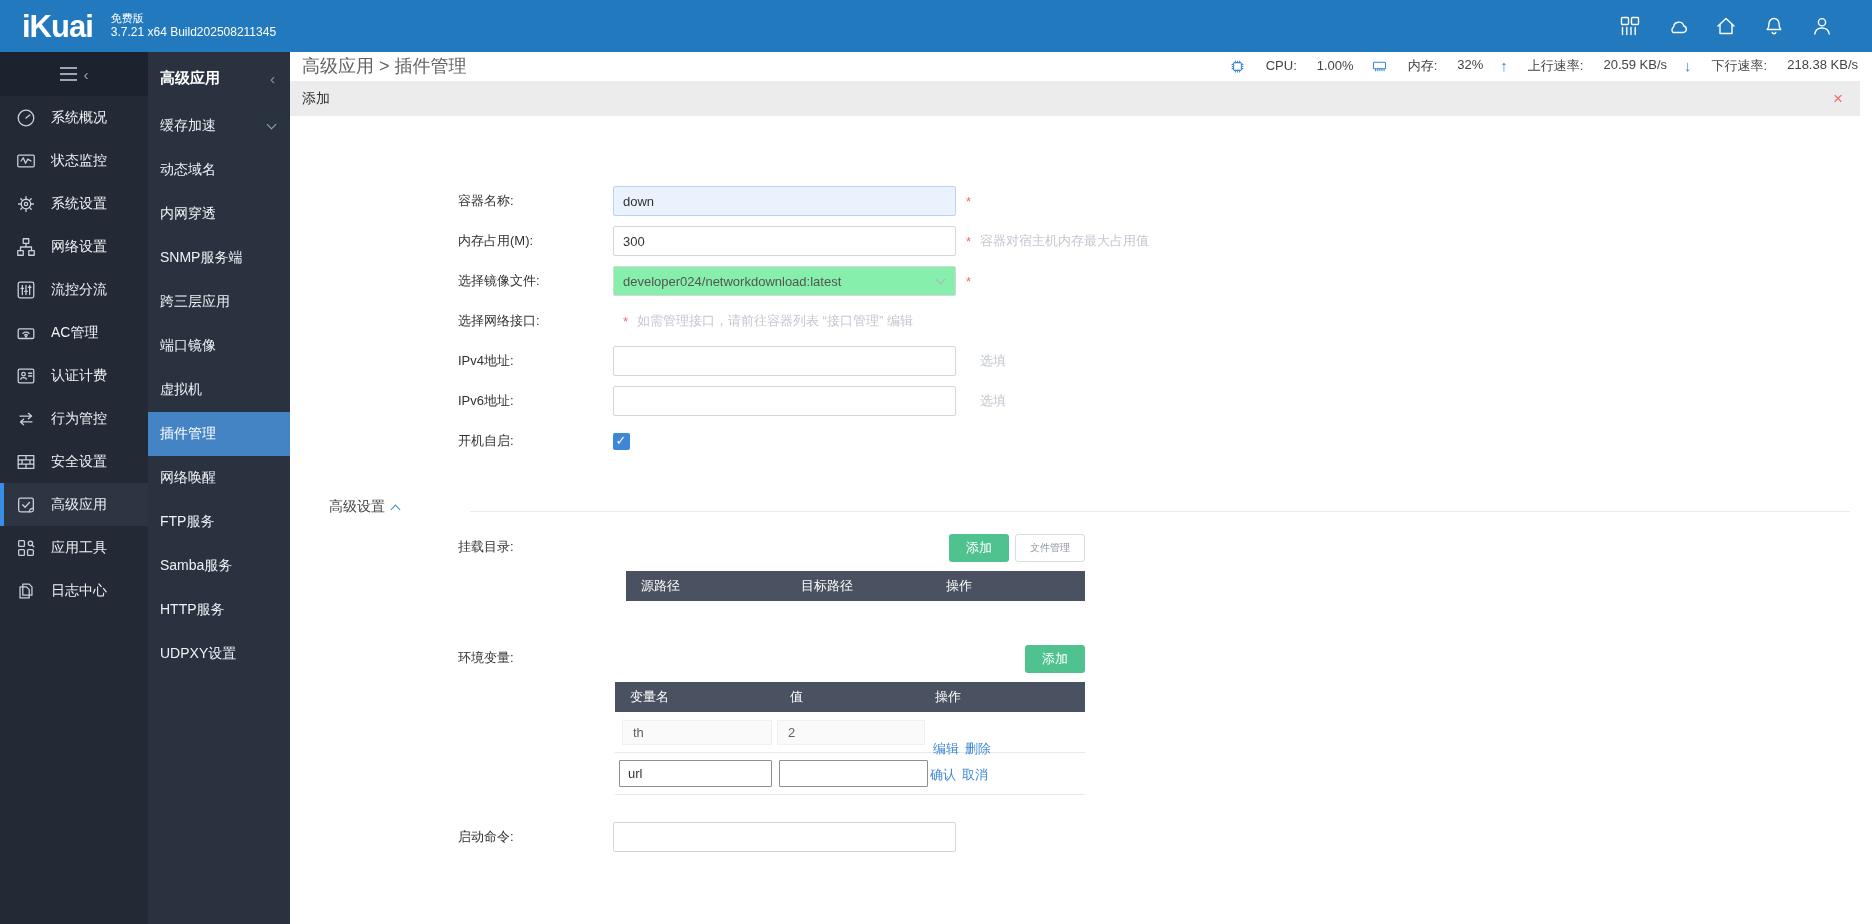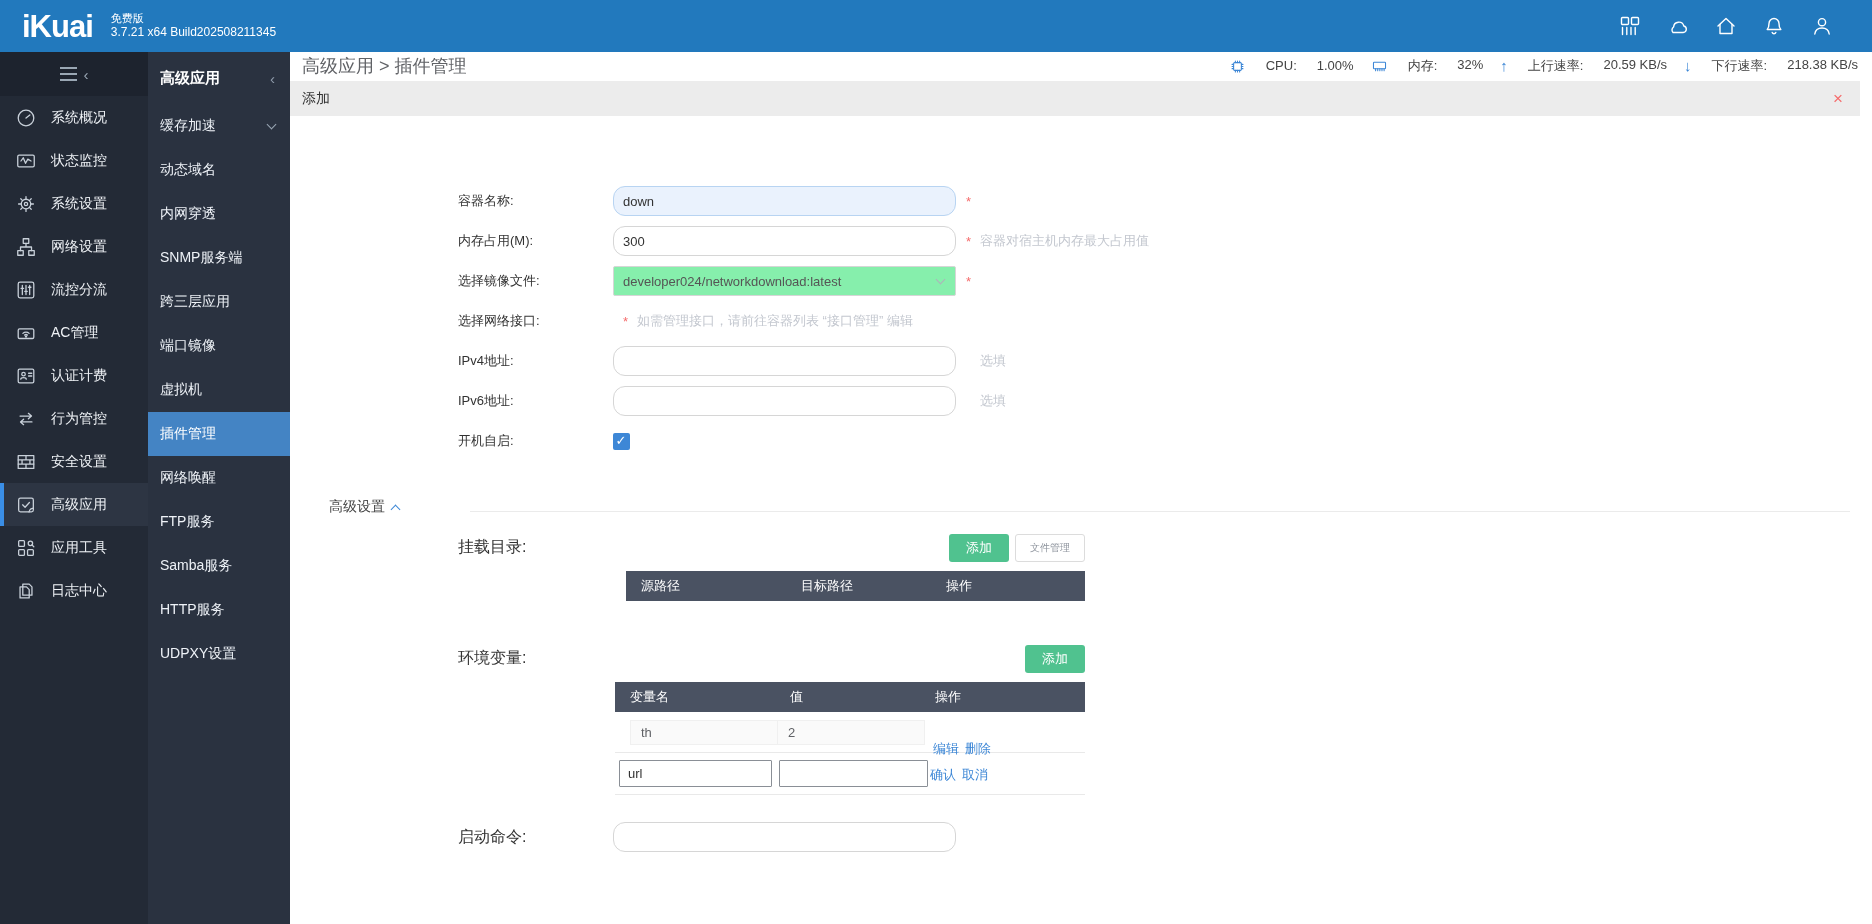--- a/index.html
+++ b/index.html
@@ -57,59 +57,59 @@
 
   .panel-head { position:absolute; top:29px; left:0; width:1570px; height:35px; background:#ececec;
                 display:flex; align-items:center; justify-content:space-between; padding:0 17px 0 12px; }
   .panel-title { font-size:14px; color:#333; }
   .close { color:#f56c6c; font-size:17px; line-height:1; cursor:pointer; }
 
   
   .form { position:absolute; top:129px; left:0; right:0; }
   .frow { height:40px; display:flex; align-items:center; padding-left:168px; font-size:13px; }
   .flabel { width:155px; color:#333; flex:none; }
-  .fin { width:343px; height:30px; border:1px solid #d6d6d6; border-radius:12px; padding:0 9px;
+  .fin { width:343px; height:30px; border:1px solid #d6d6d6; border-radius:2px; padding:0 9px;
          font-size:13px; color:#333; background:#fff; flex:none; }
   .fin.hl { background:#eaf2fd; border-color:#b8d4f2; }
   .fselect { width:343px; height:30px; border:1px solid #d6d6d6; border-radius:2px;
              padding:0 26px 0 9px; display:flex; align-items:center; position:relative;
              color:#555; background:#86efac; cursor:pointer; flex:none; }
   .chev { position:absolute; right:11px; top:9px; width:7px; height:7px;
           border-right:1.5px solid #aeb3ba; border-bottom:1.5px solid #aeb3ba; transform:rotate(45deg); }
   .req { color:#f56c6c; margin-left:10px; min-width:8px; }
   .fhint { color:#c3c7cf; margin-left:6px; white-space:nowrap;text-align:center; }
   .fcheck { width:17px; height:17px; background:#3d87d6; border-radius:2px; position:relative; cursor:pointer; }
   .fcheck::after { content:"✓"; position:absolute; left:2.5px; top:0; color:#fff; font-size:13px; font-weight:bold; }
 
   
   .adv-title { position:absolute; top:446px; left:39px; font-size:14px; color:#454545;
                display:flex; align-items:center; gap:7px; cursor:pointer; }
   .chev-up { width:7px; height:7px; border-left:1.5px solid #3d87d6; border-top:1.5px solid #3d87d6;
              transform:rotate(45deg); margin-top:4px; }
   .adv-line { position:absolute; top:459px; left:180px; right:22px; height:1px; background:#ebebeb; }
 
-  .sec-label { position:absolute; left:168px; font-size:16px; color:#333; line-height:18px; }
+  .sec-label { position:absolute; left:168px; font-size:13px; color:#333; line-height:18px; }
   .mount-label { top:486px; } .env-label { top:597px; } .cmd-label { top:776px; }
 
   .btnrow { position:absolute; left:325px; width:470px; display:flex; justify-content:flex-end; gap:6px; }
   .mount-btns { top:482px; } .env-btns { top:593px; }
   .btn-green { height:28px; padding:0 17px; background:#50c28f; color:#fff; font-size:13px;
                border:none; border-radius:3px; cursor:pointer; }
   .btn-white { height:28px; padding:0 14px; background:#fff; color:#8f959e; font-size:10px;
                border:1px solid #dcdcdc; border-radius:3px; cursor:pointer; }
 
   .dtable { position:absolute; left:325px; width:470px; }
   .table1 { top:519px;padding-left:11px; } .table2 { top:630px; }
   .thead { height:30px; background:#4a5262; display:flex; align-items:center; color:#fff; font-size:13px; }
   .th1 { width:160px; padding-left:15px; } .th2 { width:145px; padding-left:15px; } .th3 { flex:1; padding-left:15px; }
 
   .env-row1 { height:41px; border-bottom:1px solid #e9e9e9; position:relative; }
   .cbox { position:absolute; top:8px; height:25px; background:#fafafa; border:1px solid #f0f0f0;
           line-height:23px; padding-left:10px; color:#606266; font-size:13px; }
-  .cbox1 { left:7px; width:150px;margin-left:8px; } .cbox2 { left:162px; width:148px; }
+  .cbox1 { left:7px; width:150px; } .cbox2 { left:162px; width:148px; }
   .rlinks { position:absolute; left:318px; top:28px; font-size:13px; white-space:nowrap; }
   .rlinks a { color:#3d87d6; text-decoration:none; margin-right:6px; cursor:pointer; }
   .env-row2 { height:42px; border-bottom:1px solid #e9e9e9; position:relative; }
   .einput { position:absolute; top:7px; height:27px; border:1px solid #8a8f96; border-radius:1px;
             padding:0 8px; font-size:13px; color:#333; }
   .einput1 { left:4px; width:153px; } .einput2 { left:164px; width:149px; }
   .rlinks2 { left:315px; top:13px; }
 
   .cmd-input { position:absolute; top:770px; left:323px; }
 </style>

